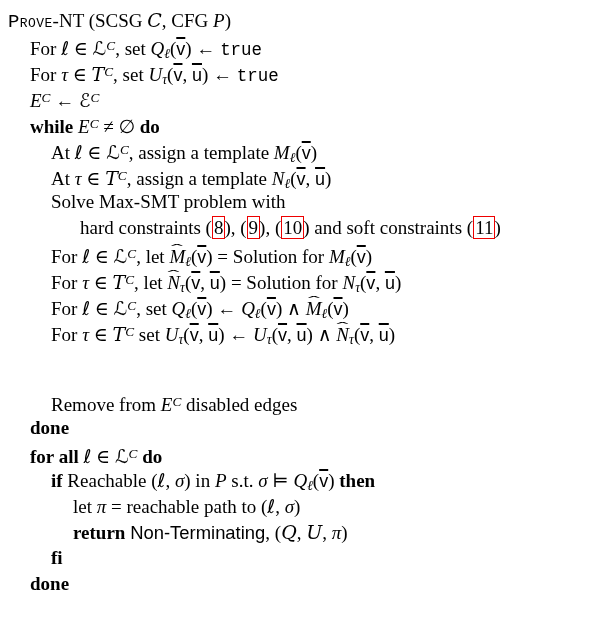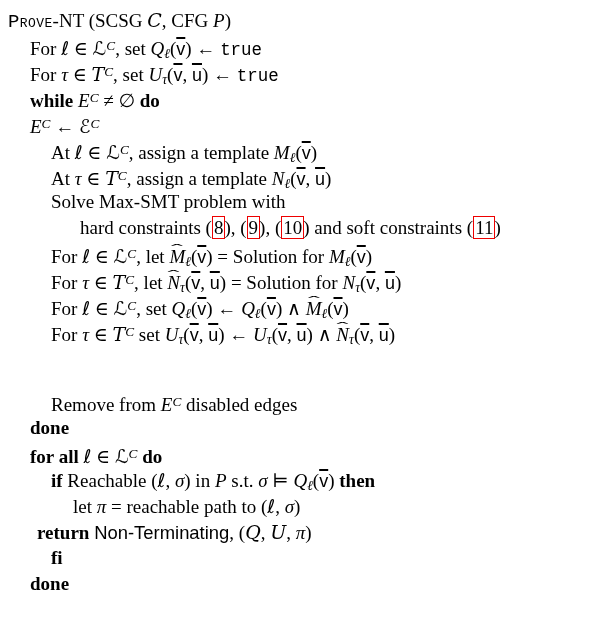--- a/index.html
+++ b/index.html
@@ -52,31 +52,31 @@
   }
   .tk-sc { font-variant: small-caps; letter-spacing: 0.4px; font-family: Liberation Mono, monospace; }
 </style>
 </head>
 <body style="background: rgb(255, 255, 255); color: rgb(0, 0, 0);">
 
 <div class="listing">
     <div class="line" style="padding-left: 8px;"><span class="tk-sc">Prove</span><span class="tk-rm">-NT (SCSG </span><span class="tk-cal">C</span><span class="tk-rm">, CFG </span><span class="tk-it">P</span><span class="tk-rm">)</span></div>
     <div class="line" style="padding-left: 30px;"><span class="tk-rm">For </span><span class="tk-scr">ℓ</span><span class="tk-rm"> ∈ </span><span class="tk-scr">ℒ</span><span class="tk-sup">C</span><span class="tk-rm">, set </span><span class="tk-it">Q</span><span class="tk-sub">ℓ</span><span class="tk-rm">(</span><span class="tk-sfo">v</span><span class="tk-rm">) ← </span><span class="tk-tt">true</span></div>
     <div class="line" style="padding-left: 30px;"><span class="tk-rm">For </span><span class="tk-it">τ</span><span class="tk-rm"> ∈ </span><span class="tk-cal">T</span><span class="tk-sup">C</span><span class="tk-rm">, set </span><span class="tk-it">U</span><span class="tk-sub">τ</span><span class="tk-rm">(</span><span class="tk-sfo">v</span><span class="tk-rm">, </span><span class="tk-sfo">u</span><span class="tk-rm">) ← </span><span class="tk-tt">true</span></div>
+    <div class="line" style="padding-left: 30px;"><span class="tk-it">E</span><span class="tk-sup">C</span><span class="tk-rm"> ← </span><span class="tk-scr">ℰ</span><span class="tk-sup">C</span></div>
     <div class="line" style="padding-left: 30px;"><span class="tk-bf">while </span><span class="tk-it">E</span><span class="tk-sup">C</span><span class="tk-rm"> ≠ ∅ </span><span class="tk-bf">do</span></div>
-    <div class="line" style="padding-left: 30px;"><span class="tk-it">E</span><span class="tk-sup">C</span><span class="tk-rm"> ← </span><span class="tk-scr">ℰ</span><span class="tk-sup">C</span></div>
     <div class="line" style="padding-left: 51px;"><span class="tk-rm">At </span><span class="tk-scr">ℓ</span><span class="tk-rm"> ∈ </span><span class="tk-scr">ℒ</span><span class="tk-sup">C</span><span class="tk-rm">, assign a template </span><span class="tk-it">M</span><span class="tk-sub">ℓ</span><span class="tk-rm">(</span><span class="tk-sfo">v</span><span class="tk-rm">)</span></div>
     <div class="line" style="padding-left: 51px;"><span class="tk-rm">At </span><span class="tk-it">τ</span><span class="tk-rm"> ∈ </span><span class="tk-cal">T</span><span class="tk-sup">C</span><span class="tk-rm">, assign a template </span><span class="tk-it">N</span><span class="tk-sub">ℓ</span><span class="tk-rm">(</span><span class="tk-sfo">v</span><span class="tk-rm">, </span><span class="tk-sfo">u</span><span class="tk-rm">)</span></div>
     <div class="line" style="padding-left: 51px;"><span class="tk-rm">Solve Max-SMT problem with</span></div>
     <div class="line" style="padding-left: 80px;"><span class="tk-rm">hard constraints (</span><span class="tk-link">8</span><span class="tk-rm">), (</span><span class="tk-link">9</span><span class="tk-rm">), (</span><span class="tk-link">10</span><span class="tk-rm">) and soft constraints (</span><span class="tk-link">11</span><span class="tk-rm">)</span></div>
     <div class="line" style="padding-left: 51px;"><span class="tk-rm">For </span><span class="tk-scr">ℓ</span><span class="tk-rm"> ∈ </span><span class="tk-scr">ℒ</span><span class="tk-sup">C</span><span class="tk-rm">, let </span><span class="tk-hat">M</span><span class="tk-sub">ℓ</span><span class="tk-rm">(</span><span class="tk-sfo">v</span><span class="tk-rm">) = Solution for </span><span class="tk-it">M</span><span class="tk-sub">ℓ</span><span class="tk-rm">(</span><span class="tk-sfo">v</span><span class="tk-rm">)</span></div>
     <div class="line" style="padding-left: 51px;"><span class="tk-rm">For </span><span class="tk-it">τ</span><span class="tk-rm"> ∈ </span><span class="tk-cal">T</span><span class="tk-sup">C</span><span class="tk-rm">, let </span><span class="tk-hat">N</span><span class="tk-sub">τ</span><span class="tk-rm">(</span><span class="tk-sfo">v</span><span class="tk-rm">, </span><span class="tk-sfo">u</span><span class="tk-rm">) = Solution for </span><span class="tk-it">N</span><span class="tk-sub">τ</span><span class="tk-rm">(</span><span class="tk-sfo">v</span><span class="tk-rm">, </span><span class="tk-sfo">u</span><span class="tk-rm">)</span></div>
     <div class="line" style="padding-left: 51px;"><span class="tk-rm">For </span><span class="tk-scr">ℓ</span><span class="tk-rm"> ∈ </span><span class="tk-scr">ℒ</span><span class="tk-sup">C</span><span class="tk-rm">, set </span><span class="tk-it">Q</span><span class="tk-sub">ℓ</span><span class="tk-rm">(</span><span class="tk-sfo">v</span><span class="tk-rm">) ← </span><span class="tk-it">Q</span><span class="tk-sub">ℓ</span><span class="tk-rm">(</span><span class="tk-sfo">v</span><span class="tk-rm">) ∧ </span><span class="tk-hat">M</span><span class="tk-sub">ℓ</span><span class="tk-rm">(</span><span class="tk-sfo">v</span><span class="tk-rm">)</span></div>
     <div class="line" style="padding-left: 51px;"><span class="tk-rm">For </span><span class="tk-it">τ</span><span class="tk-rm"> ∈ </span><span class="tk-cal">T</span><span class="tk-sup">C</span><span class="tk-rm"> set </span><span class="tk-it">U</span><span class="tk-sub">τ</span><span class="tk-rm">(</span><span class="tk-sfo">v</span><span class="tk-rm">, </span><span class="tk-sfo">u</span><span class="tk-rm">) ← </span><span class="tk-it">U</span><span class="tk-sub">τ</span><span class="tk-rm">(</span><span class="tk-sfo">v</span><span class="tk-rm">, </span><span class="tk-sfo">u</span><span class="tk-rm">) ∧ </span><span class="tk-hat">N</span><span class="tk-sub">τ</span><span class="tk-rm">(</span><span class="tk-sfo">v</span><span class="tk-rm">, </span><span class="tk-sfo">u</span><span class="tk-rm">)</span></div>
     <div class="line" style="padding-left: 51px; margin-top: 44px;"><span class="tk-rm">Remove from </span><span class="tk-it">E</span><span class="tk-sup">C</span><span class="tk-rm"> disabled edges</span></div>
     <div class="line" style="padding-left: 30px;"><span class="tk-bf">done</span></div>
     <div class="line" style="padding-left: 30px;"><span class="tk-bf">for all </span><span class="tk-scr">ℓ</span><span class="tk-rm"> ∈ </span><span class="tk-scr">ℒ</span><span class="tk-sup">C</span><span class="tk-bf"> do</span></div>
     <div class="line" style="padding-left: 51px;"><span class="tk-bf">if </span><span class="tk-rm">Reachable (</span><span class="tk-scr">ℓ</span><span class="tk-rm">, </span><span class="tk-it">σ</span><span class="tk-rm">) in </span><span class="tk-it">P</span><span class="tk-rm"> s.t. </span><span class="tk-it">σ</span><span class="tk-rm"> ⊨ </span><span class="tk-it">Q</span><span class="tk-sub">ℓ</span><span class="tk-rm">(</span><span class="tk-sfo">v</span><span class="tk-rm">) </span><span class="tk-bf">then</span></div>
     <div class="line" style="padding-left: 73px;"><span class="tk-rm">let </span><span class="tk-it">π</span><span class="tk-rm"> = reachable path to (</span><span class="tk-scr">ℓ</span><span class="tk-rm">, </span><span class="tk-it">σ</span><span class="tk-rm">)</span></div>
-    <div class="line" style="padding-left: 37px;"><span class="tk-bf">return </span><span class="tk-sf">Non-Terminating</span><span class="tk-rm">, (</span><span class="tk-cal">Q</span><span class="tk-rm">, </span><span class="tk-cal">U</span><span class="tk-rm">, </span><span class="tk-it">π</span><span class="tk-rm">)</span></div>
+    <div class="line" style="padding-left: 73px;"><span class="tk-bf">return </span><span class="tk-sf">Non-Terminating</span><span class="tk-rm">, (</span><span class="tk-cal">Q</span><span class="tk-rm">, </span><span class="tk-cal">U</span><span class="tk-rm">, </span><span class="tk-it">π</span><span class="tk-rm">)</span></div>
     <div class="line" style="padding-left: 51px;"><span class="tk-bf">fi</span></div>
     <div class="line" style="padding-left: 30px;"><span class="tk-bf">done</span></div>
   </div>
 
 </body></html>

